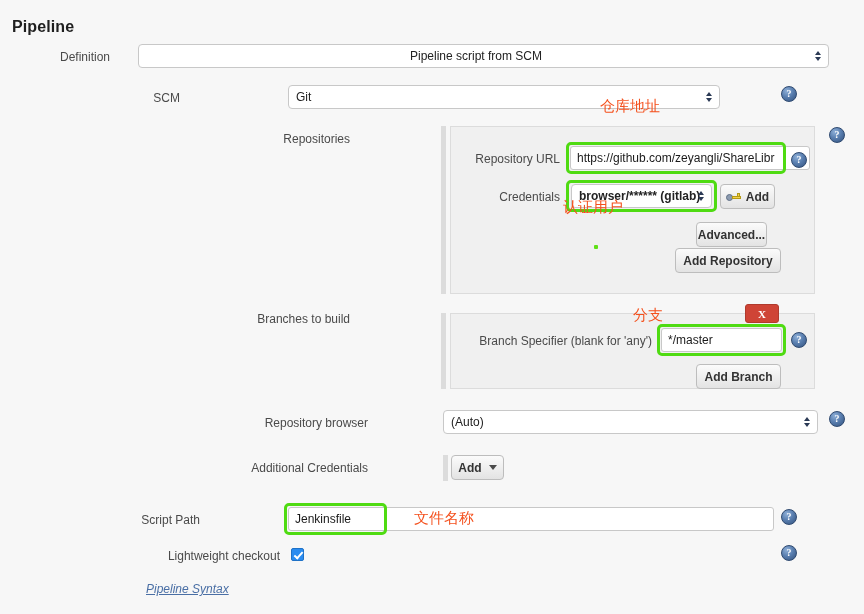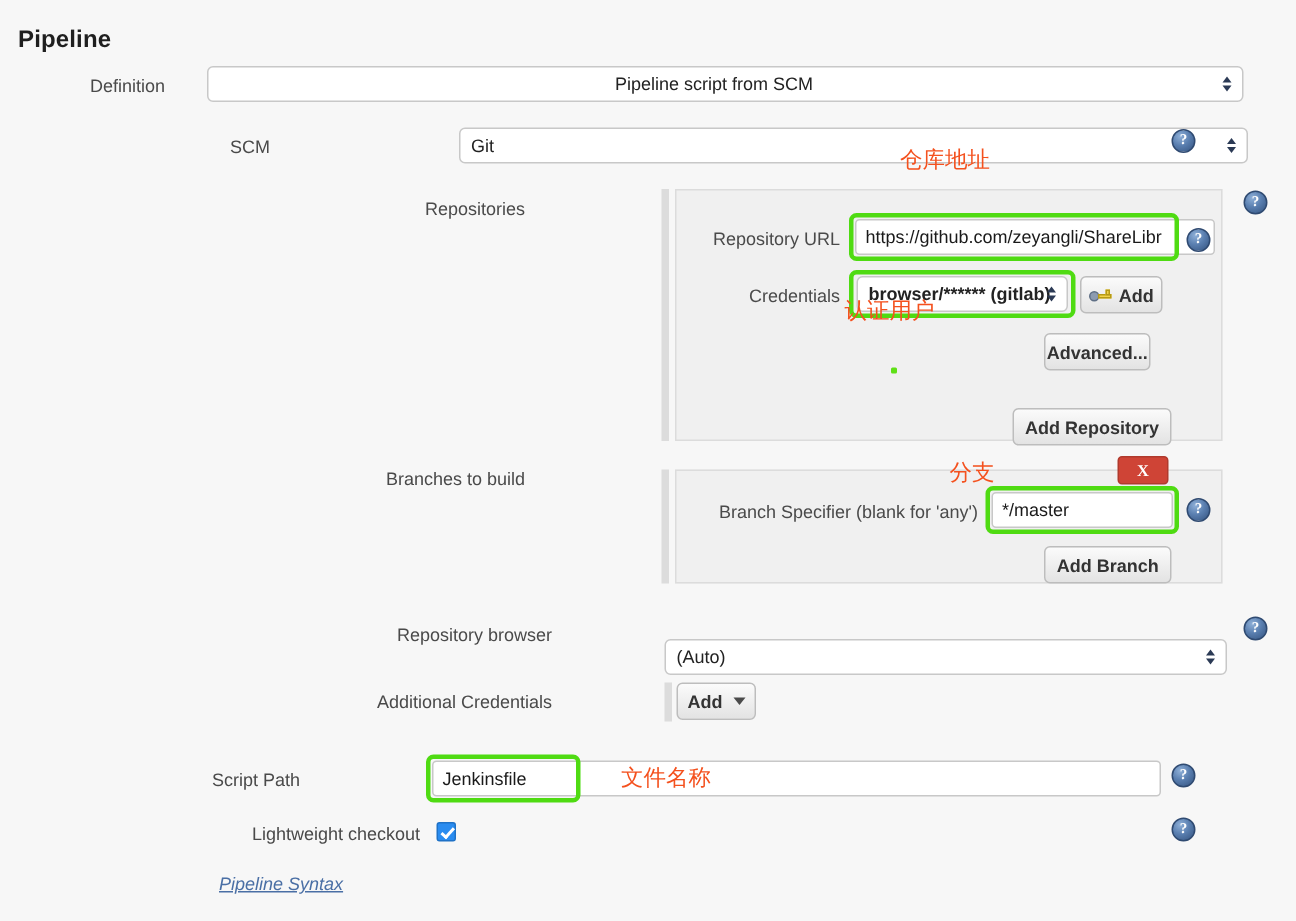--- a/index.html
+++ b/index.html
@@ -254,21 +254,21 @@
 <div class="lbl" style="left:0px; top:50px; width:110px;">Definition</div>
 <div class="sel" style="left:138px; top:44px; width:691px;justify-content:center;">
   <span>Pipeline script from SCM</span>
   <span class="arrows">
       <i class="up"></i>
       <i class="down"></i>
     </span>
 </div>
 
 <div class="lbl" style="left:60px; top:91px; width:120px;">SCM</div>
-<div class="sel" style="left:288px; top:85px; width:526px;margin-left:18px;">
+<div class="sel" style="left:288px; top:85px; width:432px;">
   <span>Git</span>
   <span class="arrows">
       <i class="up"></i>
       <i class="down"></i>
     </span>
 </div>
 <div class="help" style="left:781px; top:86px;">?</div>
 <div class="note" style="left:600px; top:98px;">仓库地址</div>
 
 <div class="lbl" style="left:200px; top:132px; width:150px;">Repositories</div>
@@ -298,41 +298,41 @@
   </span>
   <span>Add</span>
 </div>
 <div class="note" style="left:563px; top:199px;">认证用户</div>
 
 <div class="gdot" style="left:594px; top:245px;"></div>
 
 <div class="btn" style="left:696px; top:222px; width:71px;">
   <span>Advanced...</span>
 </div>
-<div class="btn" style="left:675px; top:272px; width:106px;">
+<div class="btn" style="left:675px; top:248px; width:106px;">
   <span>Add Repository</span>
 </div>
 
 <div class="lbl" style="left:200px; top:312px; width:150px;">Branches to build</div>
 <div class="panel-bar" style="left:441px; top:313px; height:76px;"></div>
 <div class="panel" style="left:450px; top:313px; width:365px; height:76px;"></div>
 
 <div class="lbl" style="left:400px; top:334px; width:252px;">Branch Specifier (blank for 'any')</div>
 <div class="inp" style="left:661px; top:328px; width:121px;">*/master</div>
 <div class="hl" style="left:657px; top:324px; width:129px; height:32px;"></div>
 <div class="help" style="left:791px; top:332px;">?</div>
 <div class="xbtn" style="left:745px; top:304px; width:34px; height:19px;">X</div>
 <div class="note" style="left:633px; top:307px;">分支</div>
 
 <div class="btn" style="left:696px; top:364px; width:85px;">
   <span>Add Branch</span>
 </div>
 
 <div class="lbl" style="left:200px; top:416px; width:168px;">Repository browser</div>
-<div class="sel" style="left:443px; top:410px; width:375px;margin-top:16px;">
+<div class="sel" style="left:443px; top:410px; width:375px;">
   <span>(Auto)</span>
   <span class="arrows">
       <i class="up"></i>
       <i class="down"></i>
     </span>
 </div>
 <div class="help" style="left:829px; top:411px;">?</div>
 
 <div class="lbl" style="left:200px; top:461px; width:168px;">Additional Credentials</div>
 <div class="panel-bar" style="left:443px; top:455px; height:26px;"></div>

